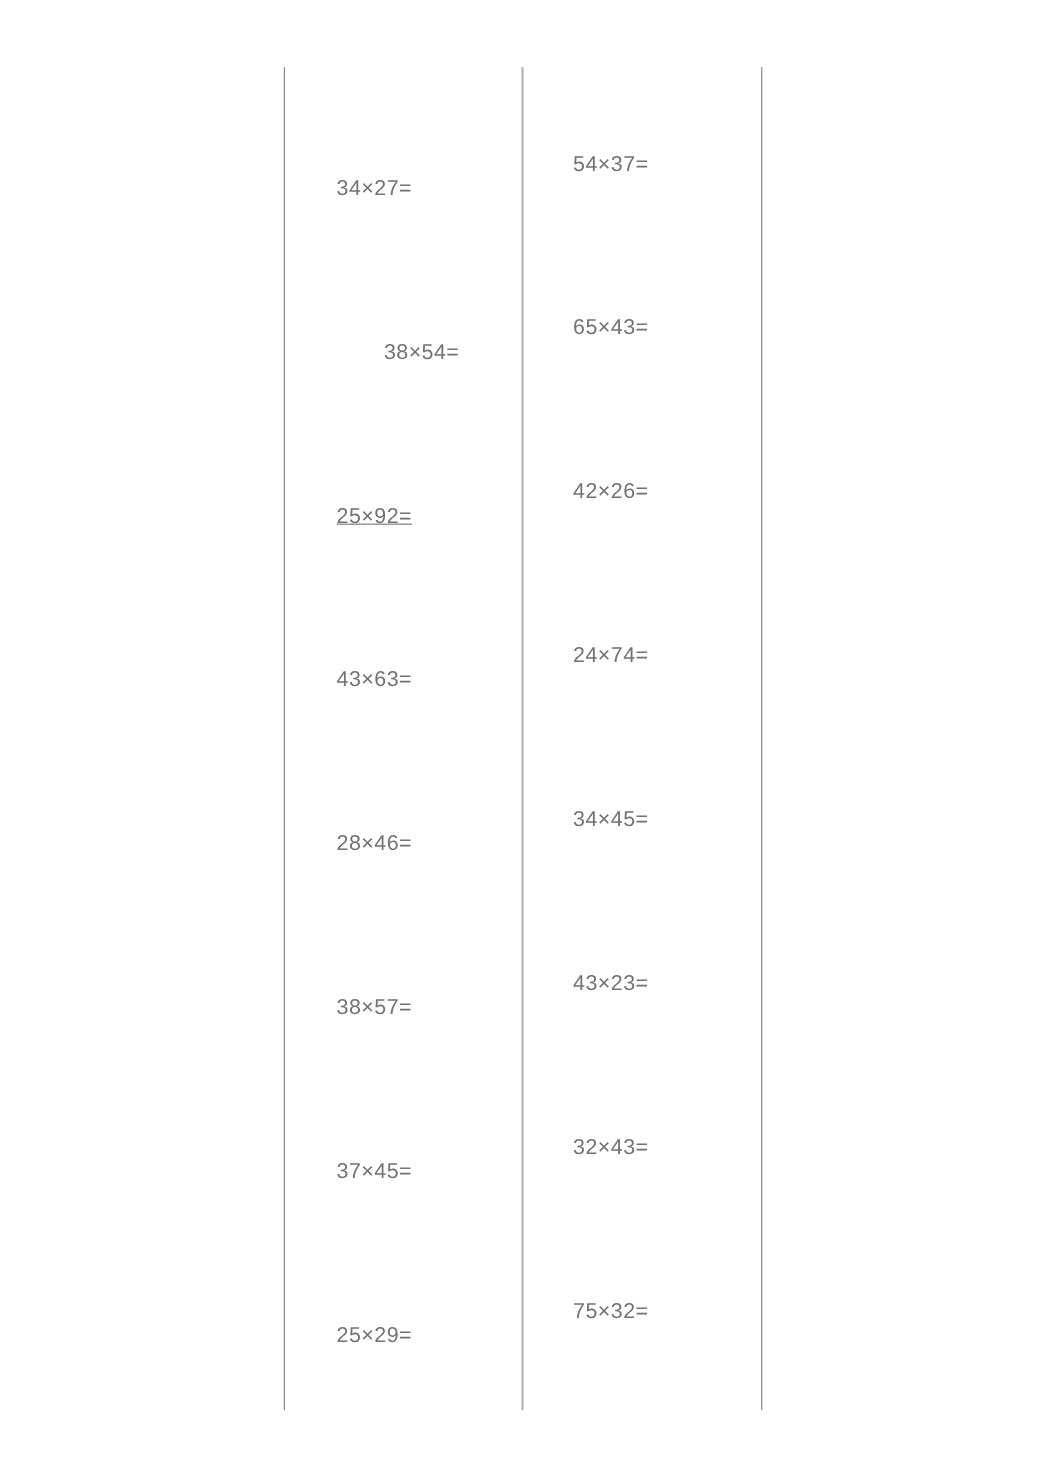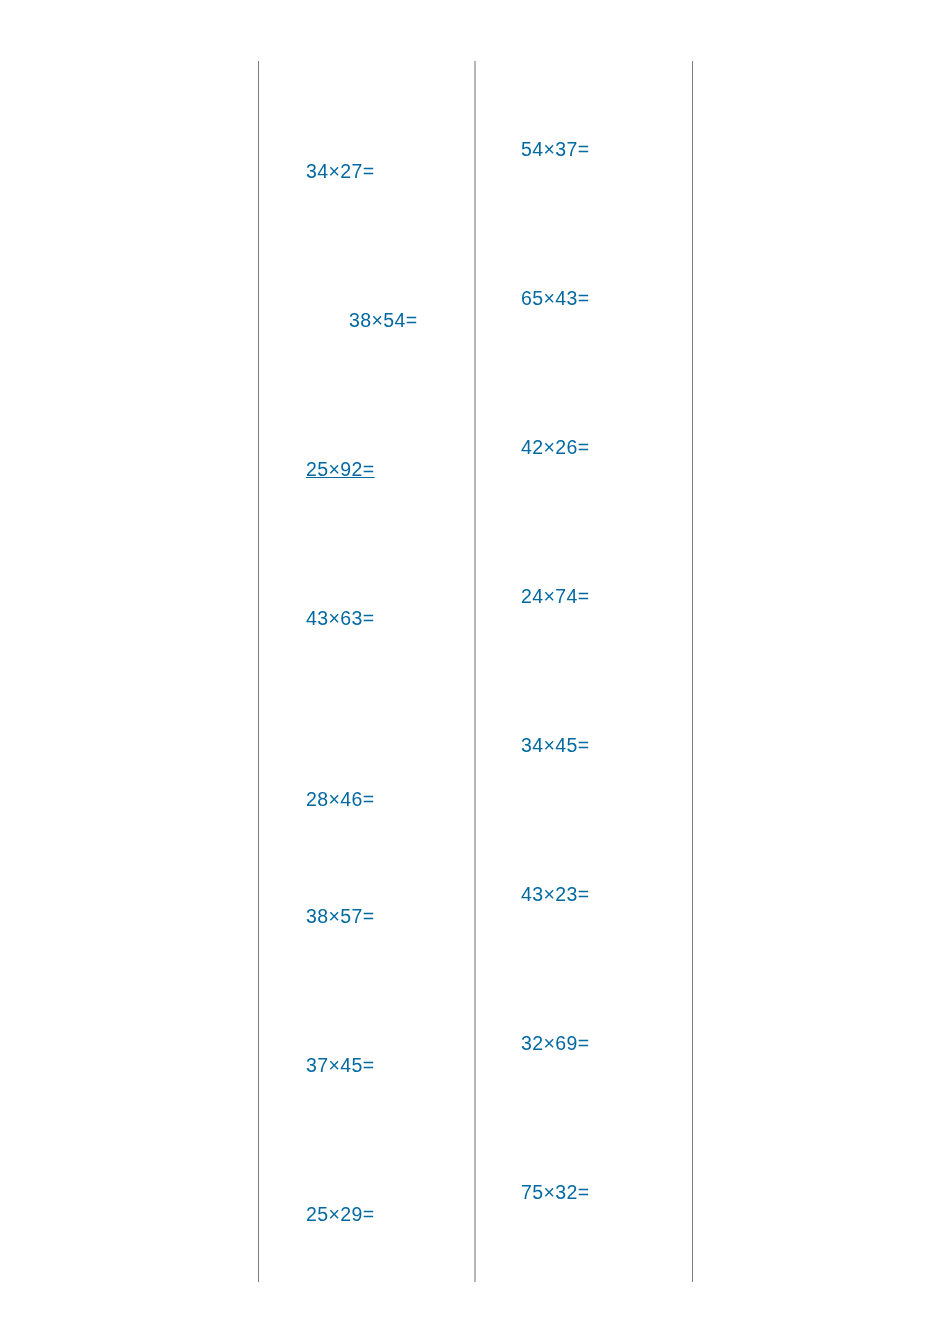--- a/index.html
+++ b/index.html
@@ -39,21 +39,21 @@
   .col-2 { left: 259px; width: 215px; }
   .col-3 { left: 476px; width: 216px; }
   .col-4 { left: 693px; width: 257px; }
 
   .problem {
     position: absolute;
     font-size: 19.5px;
     line-height: 1;
     white-space: nowrap;
     letter-spacing: 0.4px;
-    color: #0369a1;
+    color: #737373;
   }
   .col-1 .problem { left: 86px; }
   .col-2 .problem { left: 47px; }
   .col-3 .problem { left: 45px; }
   .col-4 .problem { left: 53px; }
 </style>
 </head>
 <body>
 
 <div class="page">
@@ -61,31 +61,31 @@
   <div class="divider d1"></div>
   <div class="divider d2"></div>
   <div class="divider d3"></div>
 
 
   <div class="column col-2">
     <div class="problem" style="top: 162px;">34×27=</div>
     <div class="problem" style="top: 311px; margin-left: 43px;">38×54=</div>
     <div class="problem" style="top: 460px; text-decoration: underline;">25×92=</div>
     <div class="problem" style="top: 609px;">43×63=</div>
-    <div class="problem" style="top: 758px; margin-top: 32px;">28×46=</div>
+    <div class="problem" style="top: 758px;">28×46=</div>
     <div class="problem" style="top: 907px;">38×57=</div>
     <div class="problem" style="top: 1056px;">37×45=</div>
     <div class="problem" style="top: 1205px;">25×29=</div>
   </div>
 
   <div class="column col-3">
     <div class="problem" style="top: 140px;">54×37=</div>
     <div class="problem" style="top: 289px;">65×43=</div>
     <div class="problem" style="top: 438px;">42×26=</div>
     <div class="problem" style="top: 587px; text-align: right;">24×74=</div>
     <div class="problem" style="top: 736px;">34×45=</div>
     <div class="problem" style="top: 885px;">43×23=</div>
-    <div class="problem" style="top: 1034px;">32×69=</div>
+    <div class="problem" style="top: 1034px;">32×43=</div>
     <div class="problem" style="top: 1183px;">75×32=</div>
   </div>
 
 
 </div>
 
 </body></html>

